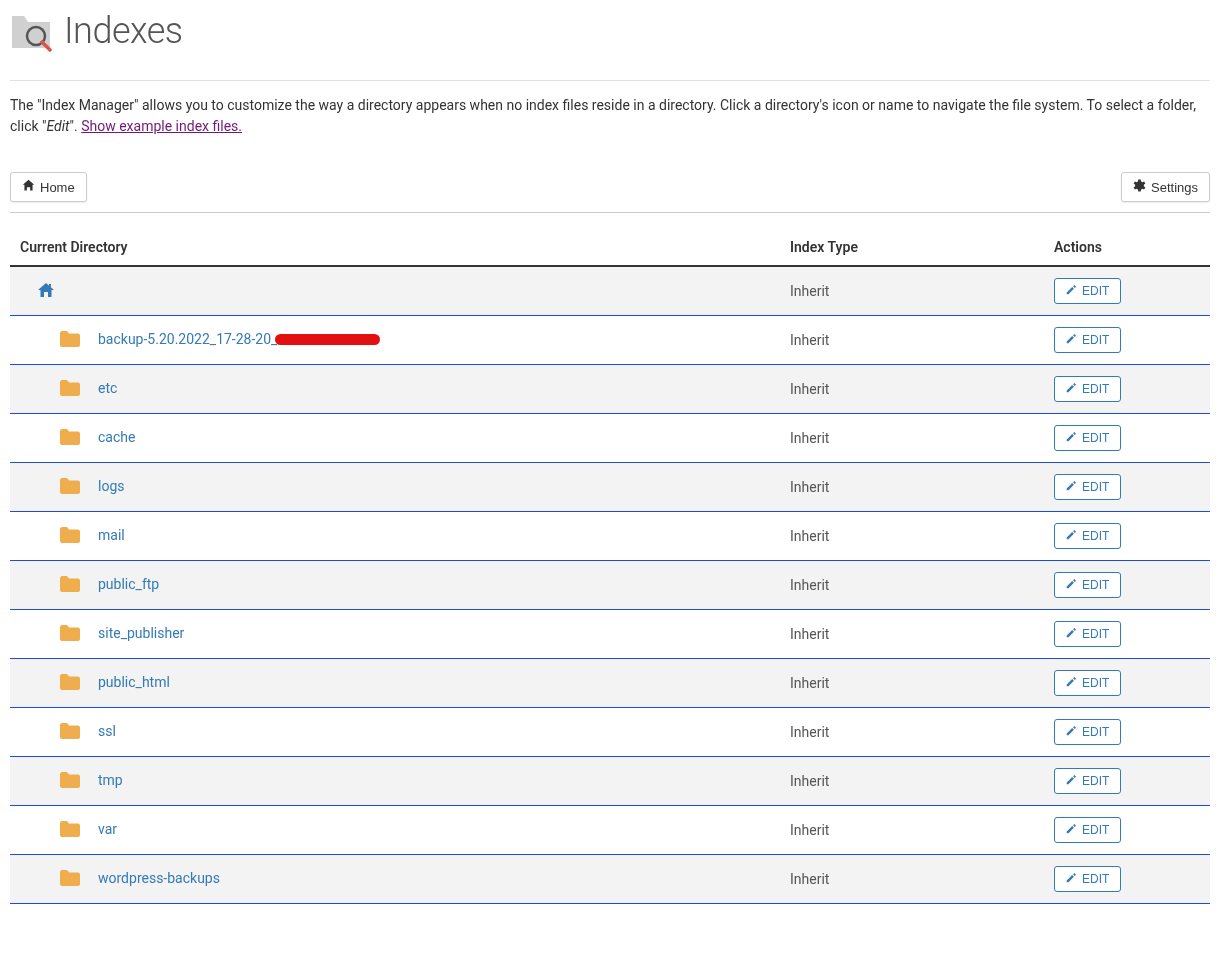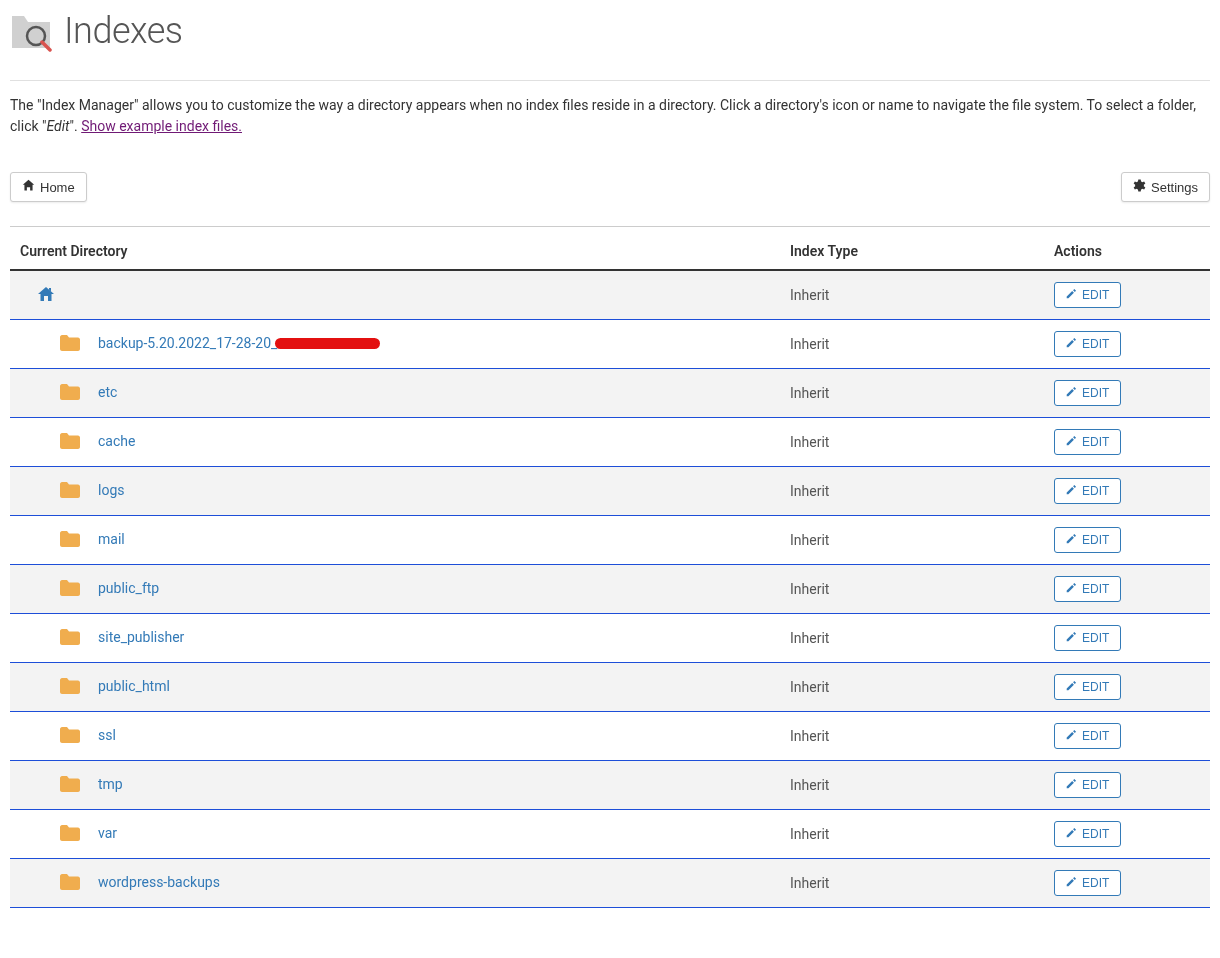--- a/index.html
+++ b/index.html
@@ -43,21 +43,21 @@
     }
     .description a {
       color: #701a75;
       text-decoration: underline;
       text-align: right;
     }
     .toolbar {
       display: flex;
       justify-content: space-between;
       align-items: center;
-      margin-bottom: 24px;
+      margin-bottom: 10px;
       padding-top: 15px;
     }
     .btn-secondary {
       display: inline-flex;
       align-items: center;
       gap: 5px;
       padding: 6px 11px;
       background: #fff;
       border: 1px solid #ccc;
       border-radius: 3px;
@@ -74,21 +74,21 @@
       border-collapse: collapse;
     }
     thead tr {
       border-top: 1px solid #ccc;
       border-bottom: 2px solid #333;
     }
     thead th {
       text-align: left;
       font-weight: 600;
       font-size: 14px;
-      padding: 16px 10px 10px 0;
+      padding: 26px 10px 10px 0;
       color: #333;
     }
     thead th:first-child {
       padding-left: 10px;
     }
     tbody tr {
       border-bottom: 1px solid #1d4ed8;
     }
     tbody tr:nth-child(odd) {
       background: #f3f3f3;

